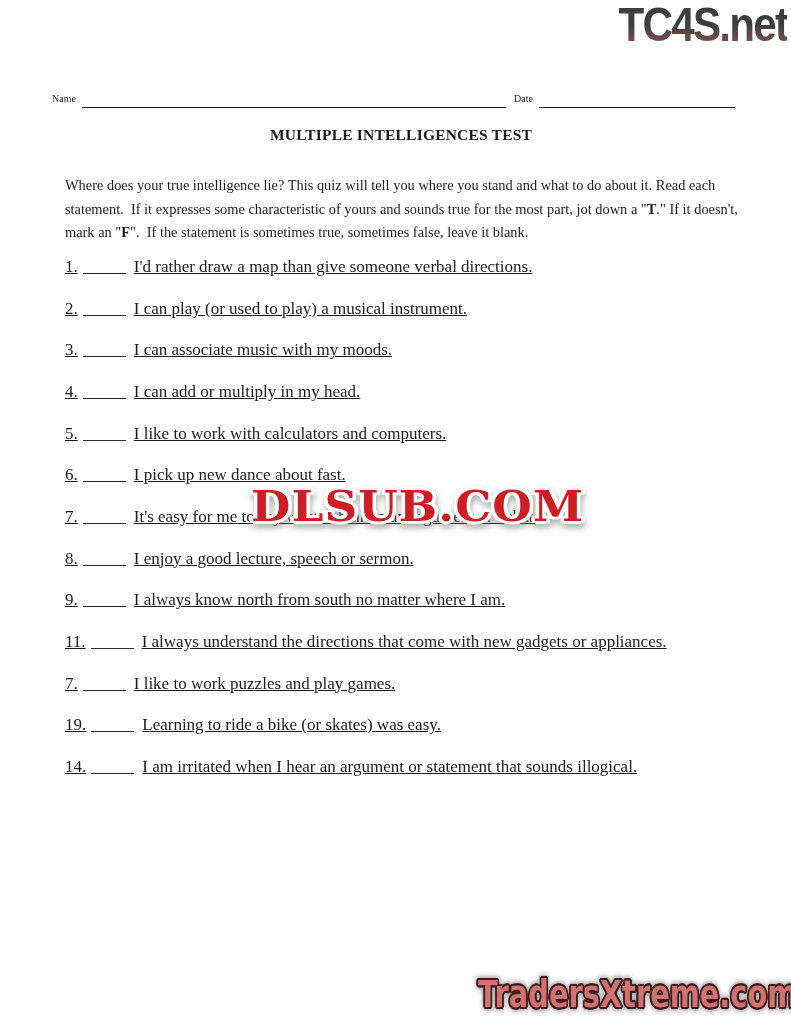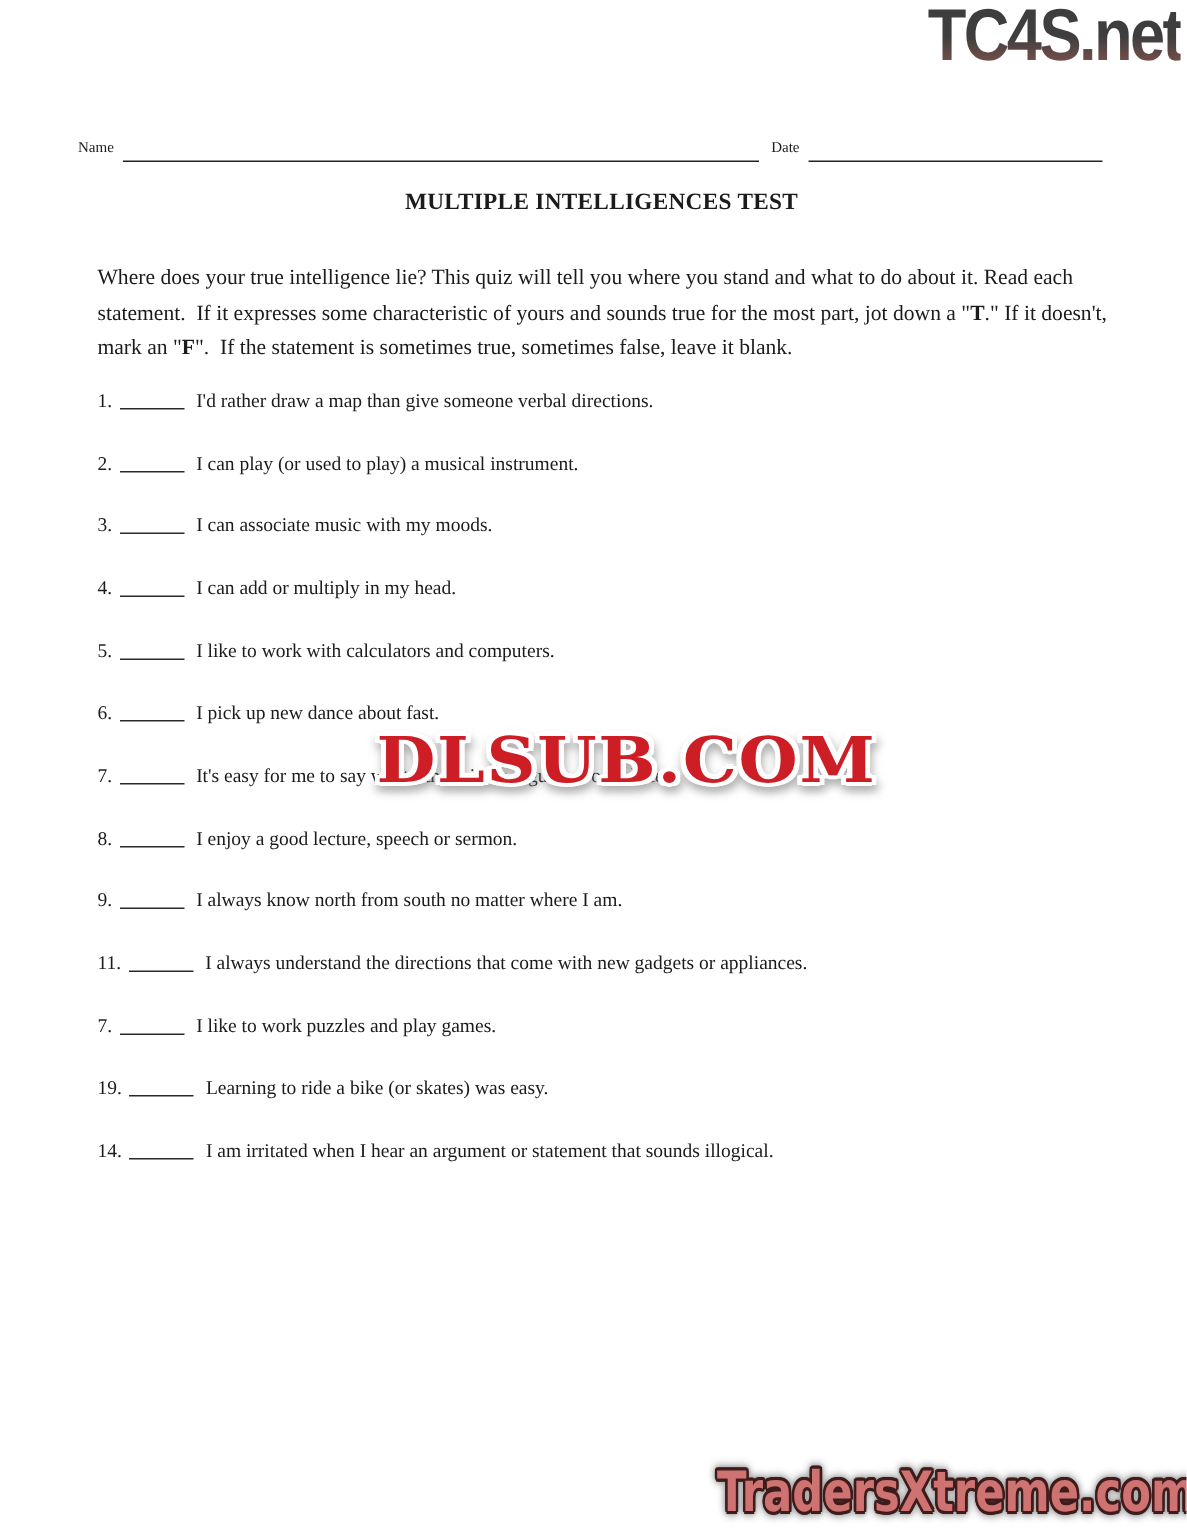--- a/index.html
+++ b/index.html
@@ -87,22 +87,23 @@
     font-size:14.4px; line-height:23.5px;
     white-space:pre-wrap;
   }
   .intro b{font-weight:bold;}
   
   .q-list{
     position:absolute; left:65px; top:257px; width:722px;
   }
   .q{
     height:41.66px; line-height:20px;
-    font-size:13px;
+    font-size:17px;
     white-space:nowrap;
+    text-decoration:underline;
   }
   .qb{
     display:inline-block;
     width:43px; height:2px;
     border-bottom:1.5px solid #2a2a2a;
     margin:0 8px 0 5px;
     transform:translateY(2px);
   }
 </style>
 </head>

